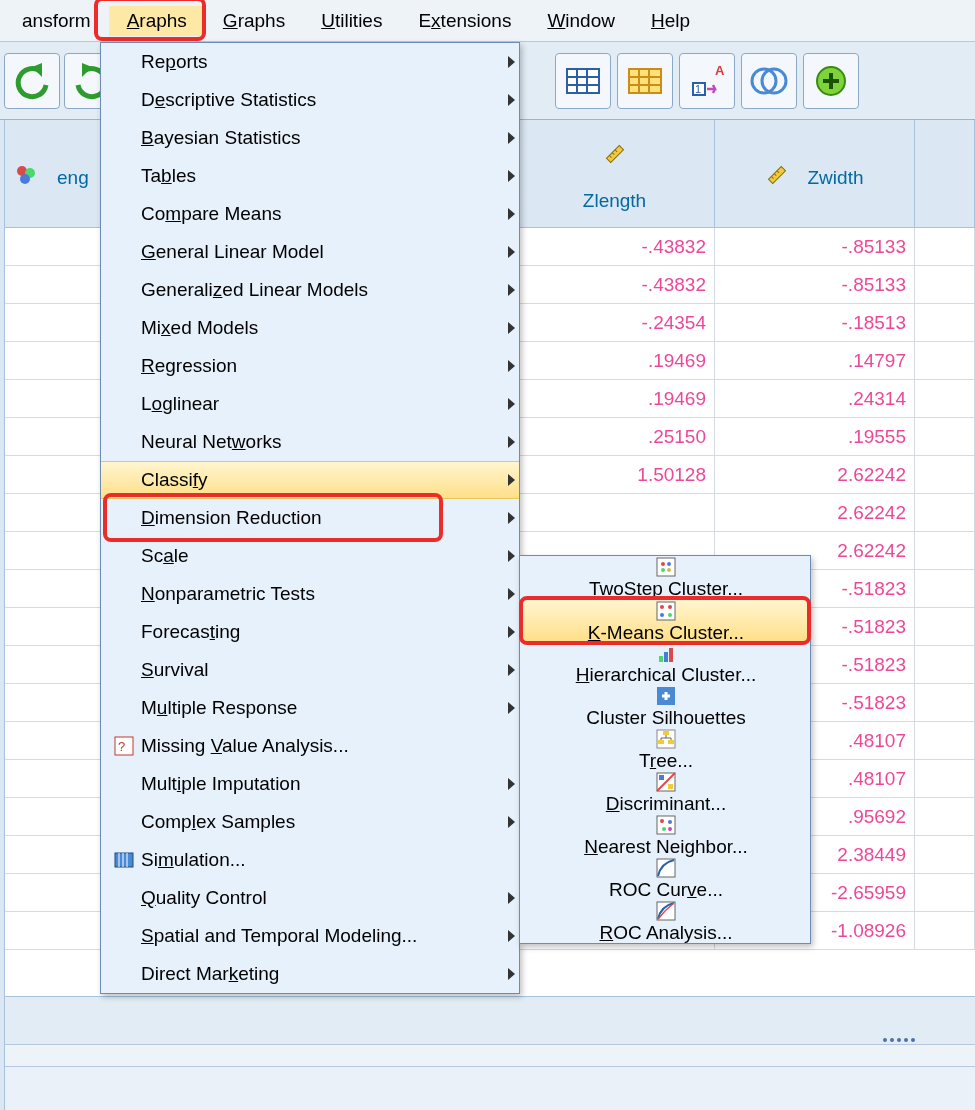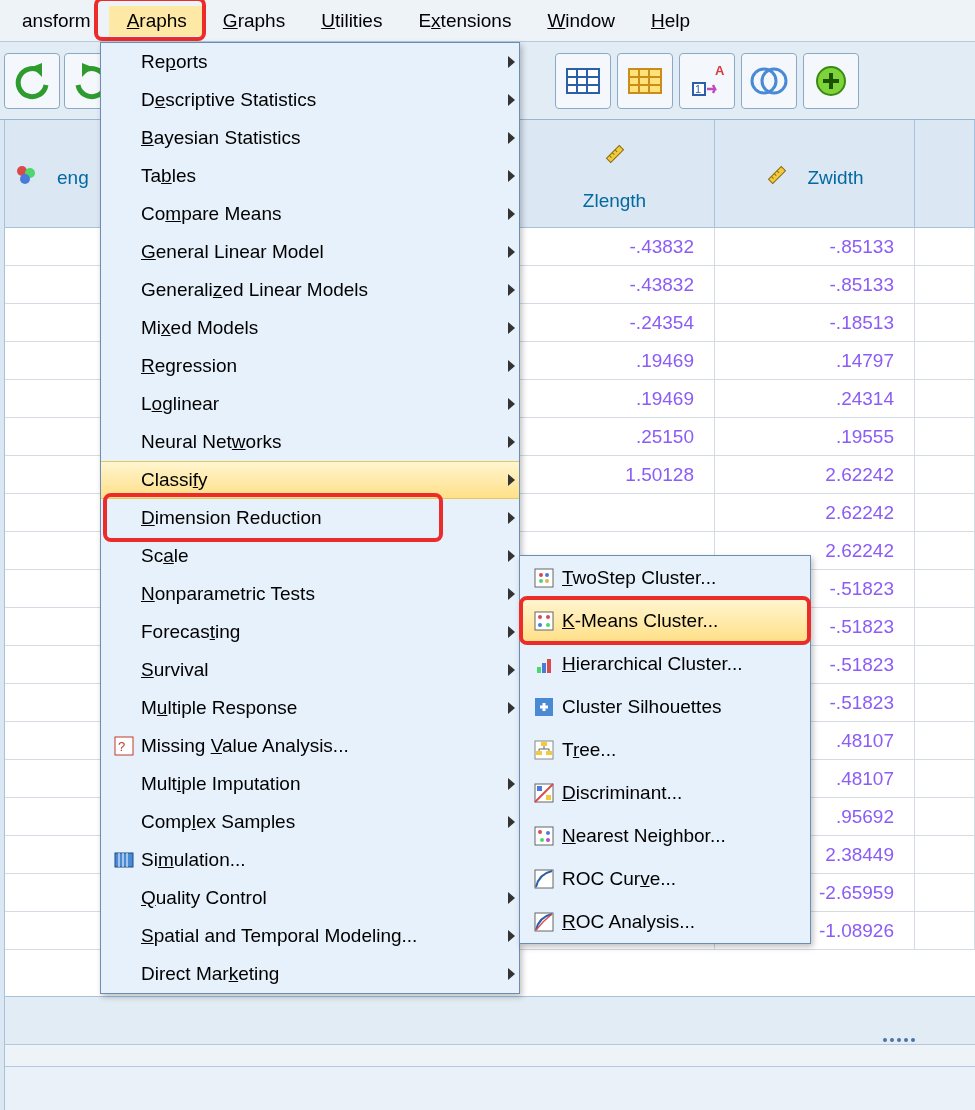--- a/index.html
+++ b/index.html
@@ -103,22 +103,22 @@
   .data-row {
     display: flex;
     height: 38px;
     border-bottom: 1px solid #d4dbe2;
   }
   .cell {
     border-right: 1px solid #d4dbe2;
     display: flex;
     align-items: center;
     justify-content: flex-end;
-    padding-right: 20px;
-    color: #8b5cf6;
+    padding-right: 8px;
+    color: #ec4899;
   }
   .cell-zl { width: 200px; margin-left: 510px;}
   .cell-zw { width: 200px; }
   .cell-right { width: 60px; }
 
   
   .dropdown {
     position: absolute;
     background: #e7f1fb;
     border: 1px solid #6b8db3;
@@ -152,21 +152,21 @@
     background: linear-gradient(#fff5cf,#ffe089);
     border-top:1px solid #e4c85a;
     border-bottom:1px solid #e4c85a;
   }
   .hl-classify { left: 103px; top: 493px; width: 340px; height: 49px; z-index:60;}
 
   .dropdown.menu2 {
     left: 519px; top: 555px;
     width: 292px;
   }
-  .dropdown.menu2 .mitem { height: 43px; }
+  .dropdown.menu2 .mitem { height: 43px; flex-direction: column; }
   .dropdown.menu2 .mitem .icon-col { width: 36px; }
   .hl-kmeans { left: 519px; top: 596px; width: 292px; height: 49px; z-index:60;}
 
   .mitem.hover2 {
     background: linear-gradient(#fff5cf,#ffe089);
     border-top:1px solid #e4c85a;
     border-bottom:1px solid #e4c85a;
   }
 
   .bottom-strip {

